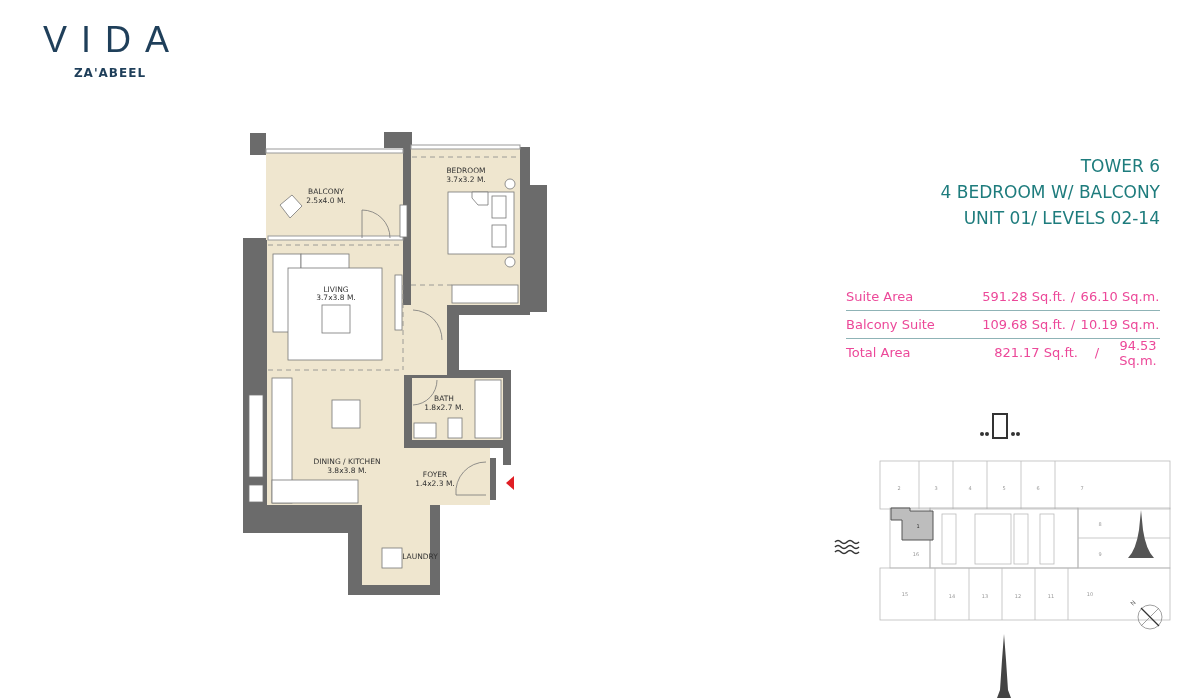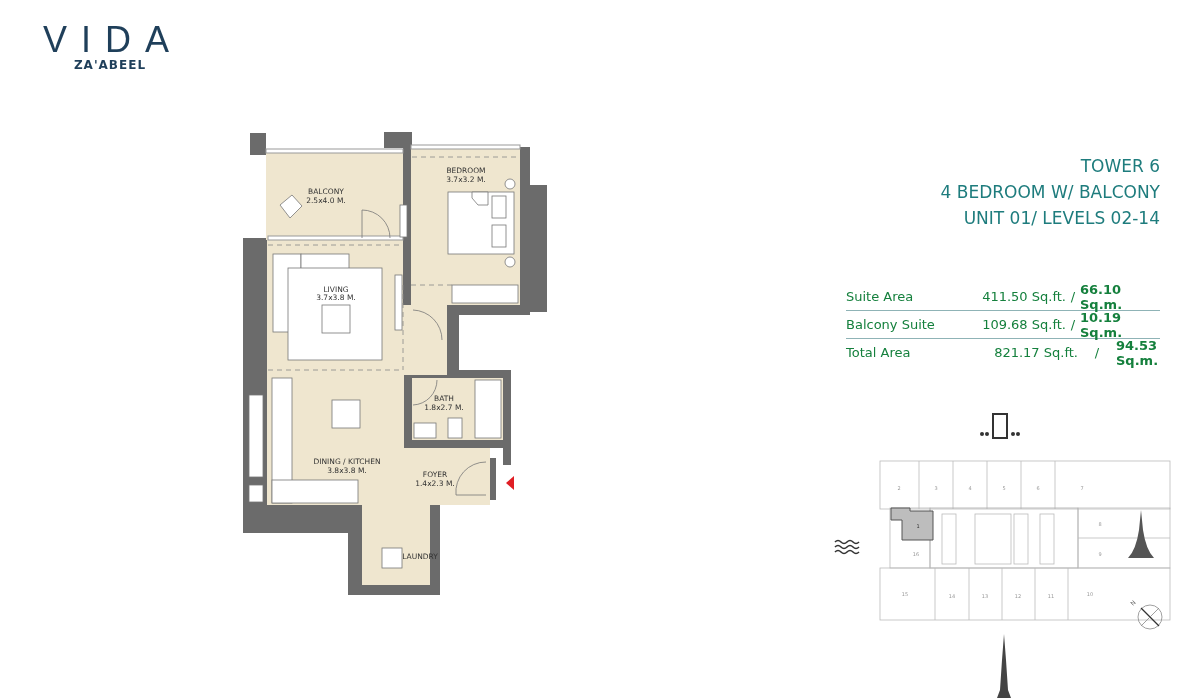--- a/index.html
+++ b/index.html
@@ -1,48 +1,48 @@
 <!DOCTYPE html>
 <html><head>
 <meta charset="utf-8">
 <style>
   html, body { margin:0; padding:0; background:#ffffff; }
   body { width:1200px; height:700px; position:relative; overflow:hidden; font-family:"DejaVu Sans", sans-serif; }
   .logo { position:absolute; left:30px; top:22px; width:160px; text-align:center; color:#1f3f5a; }
   .logo-main { font-family:"Liberation Sans", sans-serif; font-size:36px; letter-spacing:14px; font-weight:300; line-height:36px; padding-left:6px; }
-  .logo-sub { font-family:"DejaVu Sans", sans-serif; font-size:12px; letter-spacing:1px; font-weight:600; }
+  .logo-sub { font-family:"DejaVu Sans", sans-serif; font-size:12px; letter-spacing:1px; margin-top:8px; font-weight:600; }
   .titles { position:absolute; right:40px; top:153px; text-align:right; color:#1e7c7d; font-family:"DejaVu Sans", sans-serif; font-size:17px; line-height:26px; }
-  .area-table { position:absolute; left:846px; top:283px; width:314px; color:#15803d; font-size:13px; }
+  .area-table { position:absolute; left:846px; top:283px; width:314px; color:#ec4899; font-size:13px; }
   .area-row { display:flex; height:27px; align-items:center; border-bottom:1px solid #8fb3b6; }
   .area-row:last-child { border-bottom:none;gap:12px; }
   .area-label { width:118px; }
   .area-sqft { width:102px; text-align:right; }
   .area-sep { width:14px; text-align:center; }
-  .area-sqm { flex:1; text-align:left;font-weight:bold; }
+  .area-sqm { flex:1; text-align:center; }
   svg text { font-family:"DejaVu Sans", sans-serif; }
   .room-label { font-size:7.5px; fill:#333; text-anchor:middle; }
 </style>
 </head>
 <body>
 
 <div class="logo">
   <div class="logo-main">VIDA</div>
   <div class="logo-sub">ZA'ABEEL</div>
 </div>
 
 <div class="titles">
   <div>TOWER 6</div>
   <div>4 BEDROOM W/ BALCONY</div>
   <div>UNIT 01/ LEVELS 02-14</div>
 </div>
 
 <div class="area-table">
   <div class="area-row">
     <span class="area-label">Suite Area</span>
-    <span class="area-sqft">411.50 Sq.ft.</span>
+    <span class="area-sqft">591.28 Sq.ft.</span>
     <span class="area-sep">/</span>
     <span class="area-sqm">66.10 Sq.m.</span>
   </div>
   <div class="area-row">
     <span class="area-label">Balcony Suite</span>
     <span class="area-sqft">109.68 Sq.ft.</span>
     <span class="area-sep">/</span>
     <span class="area-sqm">10.19 Sq.m.</span>
   </div>
   <div class="area-row">

